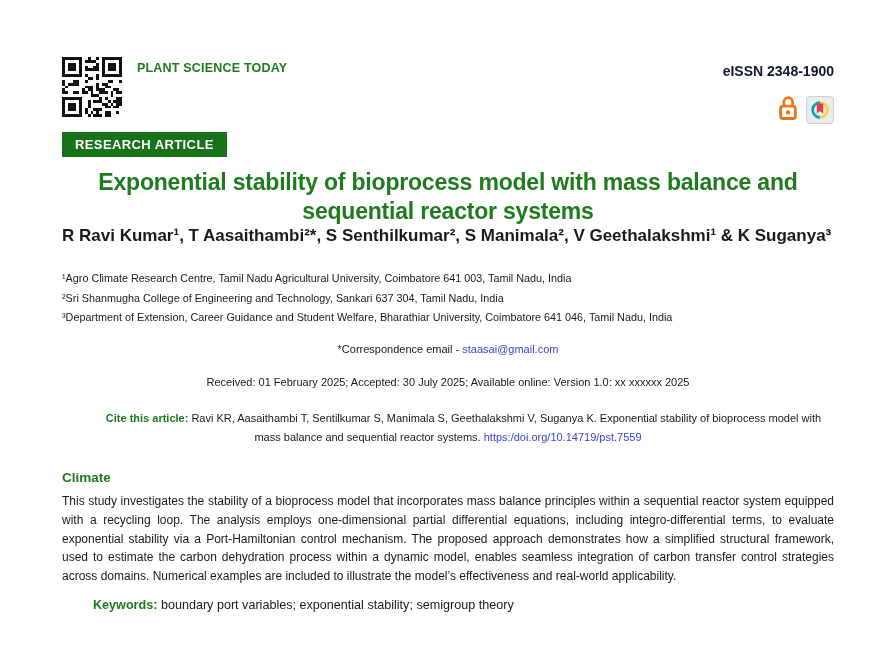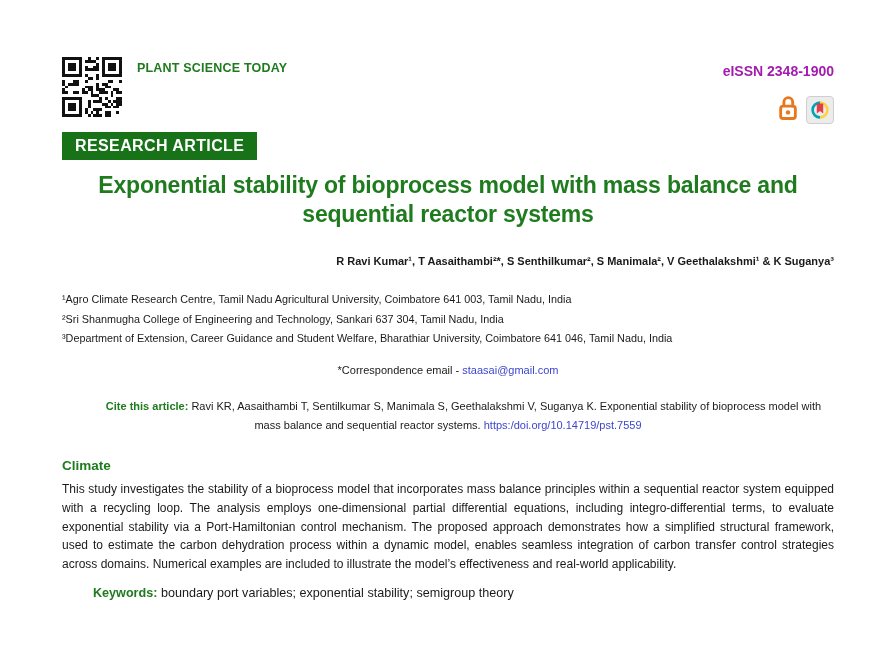--- a/index.html
+++ b/index.html
@@ -9,33 +9,33 @@
 
   
   .masthead { display:flex; justify-content:space-between; align-items:flex-start;gap:47px; }
   .mast-left { display:flex; gap:15px; }
   .journal-info { padding-top:4px; }
   .journal-name { color:#1e7b1e; font-weight:bold; font-size:12.5px; letter-spacing:.2px; }
   .vol-line { color:#1e7b1e; font-weight:bold; font-size:12.5px; margin-top:4px; }
   .doi-link { color:#2121c4; font-weight:bold; font-size:12.5px; text-decoration:none;
               display:inline-block; margin-top:4px; }
   .mast-right { text-align:right; }
-  .eissn { color:#a21caf; font-weight:bold; font-size:14px; margin-top:6px; }
+  .eissn { color:#0f172a; font-weight:bold; font-size:14px; margin-top:6px; }
   .logo-row { margin-top:15px; display:flex; gap:7px; justify-content:flex-end; align-items:center; }
   .crossmark-box { width:26px; height:26px; background:#ececec; border:1px solid #cfcfcf;
                    border-radius:4px; display:flex; align-items:center; justify-content:center; }
 
   
   .badge { display:inline-block; background:#187218; color:#ffffff; font-weight:bold;
-           font-size:16px; letter-spacing:.4px; padding:5px 13px; margin-top:6px; }
+           font-size:13px; letter-spacing:.4px; padding:5px 13px; margin-top:6px; }
 
   
   .title { color:#1e7b1e; font-weight:bold; font-size:23px; line-height:1.27;
            text-align:center; max-width:760px; margin:11px auto 0; letter-spacing:-0.2px; }
-  .authors { text-align:right; font-weight:bold; font-size:11px; margin-top:26px; }
+  .authors { text-align:left; font-weight:bold; font-size:17px; }
 
   
   .affiliations { font-size:10.8px; line-height:1.8; margin-top:23px; }
   .correspondence { text-align:center; font-size:11px; margin-top:15px; }
   a.link { color:#3c46cc; text-decoration:none; }
   .dates { text-align:center; font-size:11px; margin-top:21px; }
   .cite { text-align:center; font-size:11px; line-height:1.75; margin:21px auto 0; max-width:782px; }
   .green-bold { color:#1e7b1e; font-weight:bold;padding-left:31px; }
 
   
@@ -204,20 +204,21 @@
     <div>²Sri Shanmugha College of Engineering and Technology, Sankari 637 304, Tamil Nadu, India</div>
     <div>³Department of Extension, Career Guidance and Student Welfare, Bharathiar University, Coimbatore 641 046, Tamil Nadu, India</div>
   </div>
 
   
   <div class="correspondence">
     <span>*Correspondence email - </span><a class="link" href="#">staasai@gmail.com</a>
   </div>
 
   
+  <div class="dates">Received: 01 February 2025; Accepted: 30 July 2025; Available online: Version 1.0: xx xxxxxx 2025</div>
 
   
   <div class="cite">
     <span class="green-bold">Cite this article: </span><span>Ravi KR, Aasaithambi T, Sentilkumar S, Manimala S, Geethalakshmi V, Suganya K. Exponential stability of bioprocess model with mass balance and sequential reactor systems. </span><a class="link" href="#">https:/doi.org/10.14719/pst.7559</a>
   </div>
 
   
   <div class="abstract-heading">Climate</div>
   <p class="abstract-text">This study investigates the stability of a bioprocess model that incorporates mass balance principles within a sequential reactor system equipped with a recycling loop. The analysis employs one-dimensional partial differential equations, including integro-differential terms, to evaluate exponential stability via a Port-Hamiltonian control mechanism. The proposed approach demonstrates how a simplified structural framework, used to estimate the carbon dehydration process within a dynamic model, enables seamless integration of carbon transfer control strategies across domains. Numerical examples are included to illustrate the model’s effectiveness and real-world applicability.</p>
 

